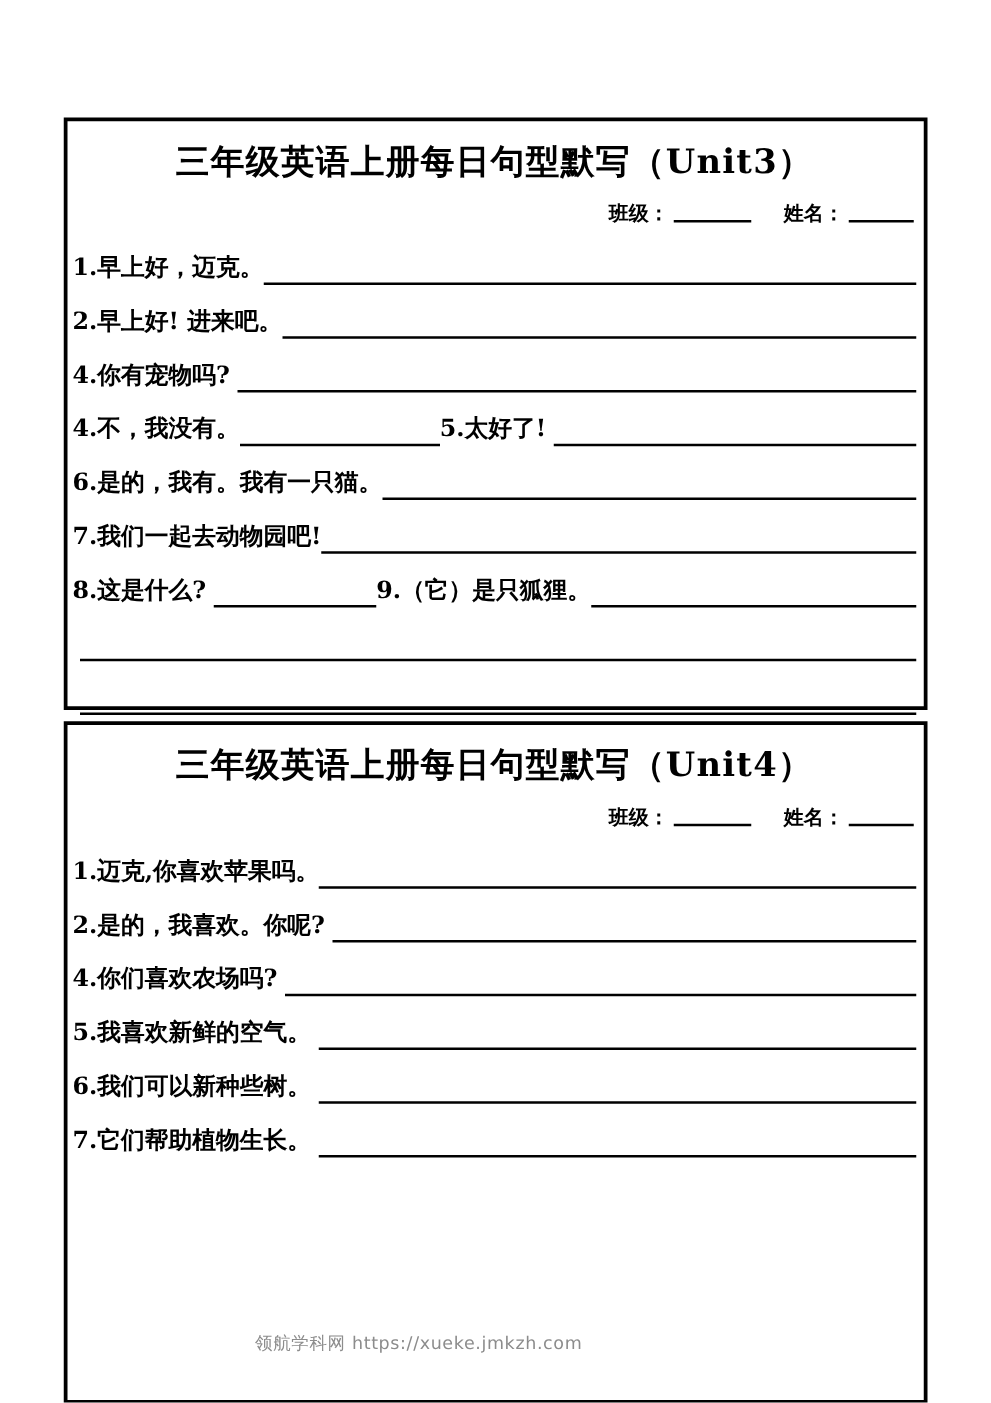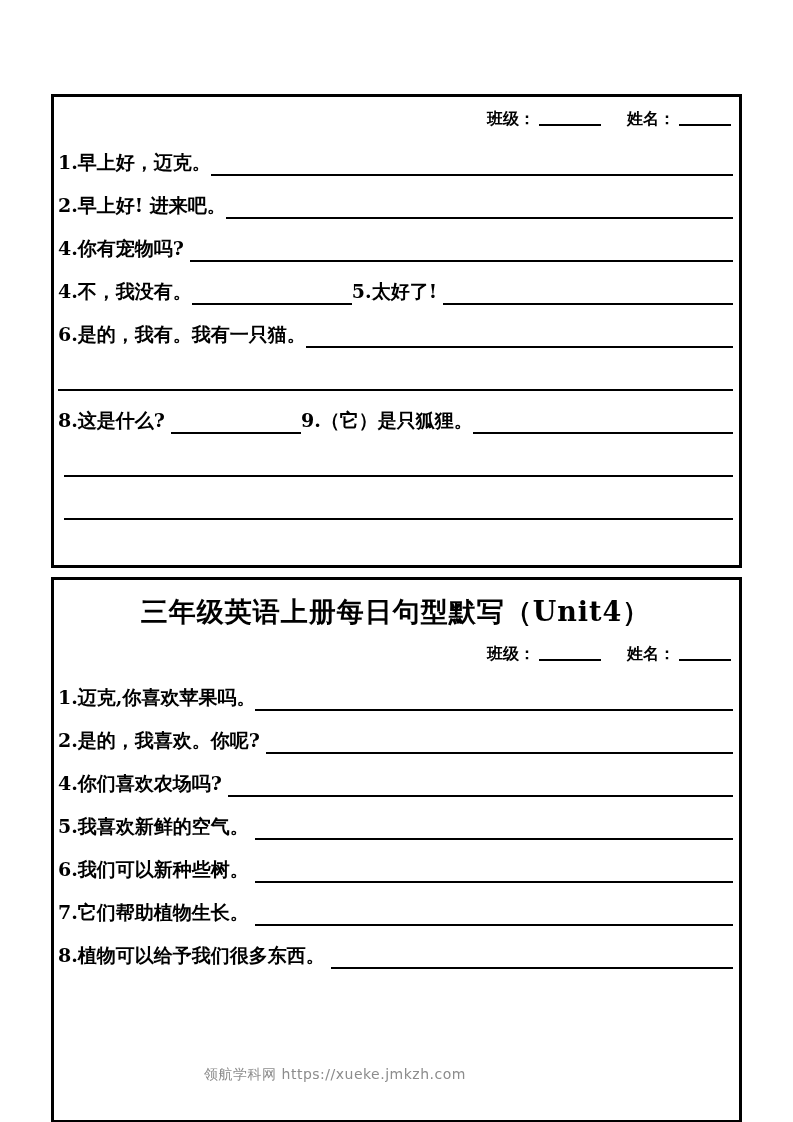--- a/index.html
+++ b/index.html
@@ -124,20 +124,21 @@
   }
 </style>
 </head>
 <body>
 
 <div class="page">
 
   <section class="panel" id="panel-unit3">
     <div class="panel-inner">
 
+      <div class="title">三年级英语上册每日句型默写（Unit3）</div>
 
       <div class="meta-row">
         <div class="meta-field">
           <span class="meta-label">班级：</span>
           <span class="meta-blank w-class"></span>
         </div>
         <div class="meta-field">
           <span class="meta-label">姓名：</span>
           <span class="meta-blank w-name"></span>
         </div>
@@ -168,20 +169,21 @@
           <span class="qspacer"></span>
           <span class="qblank"></span>
         </div>
 
         <div class="qline">
           <span class="qtext">6.是的，我有。我有一只猫。</span>
           <span class="qblank"></span>
         </div>
 
         <div class="qline">
+          <span class="qtext">7.我们一起去动物园吧!</span>
           <span class="qblank"></span>
         </div>
 
         <div class="qline">
           <span class="qtext">8.这是什么?</span>
           <span class="qspacer"></span>
           <span class="qblank fixed-mid"></span>
           <span class="qtext">9.（它）是只狐狸。</span>
           <span class="qblank"></span>
         </div>
@@ -247,25 +249,20 @@
           <span class="qspacer"></span>
           <span class="qblank"></span>
         </div>
 
         <div class="qline">
           <span class="qtext">7.它们帮助植物生长。</span>
           <span class="qspacer"></span>
           <span class="qblank"></span>
         </div>
 
-        <div class="qline">
-          <span class="qtext">8.植物可以给予我们很多东西。</span>
-          <span class="qspacer"></span>
-          <span class="qblank"></span>
-        </div>
 
       </div>
     </div>
   </section>
 
   <div class="watermark">领航学科网 https://xueke.jmkzh.com</div>
 
 </div>
 
 </body></html>

